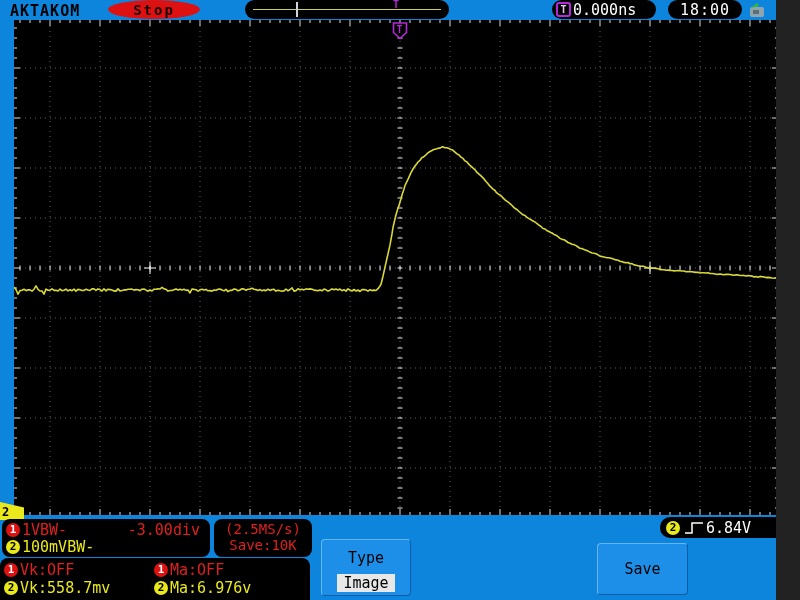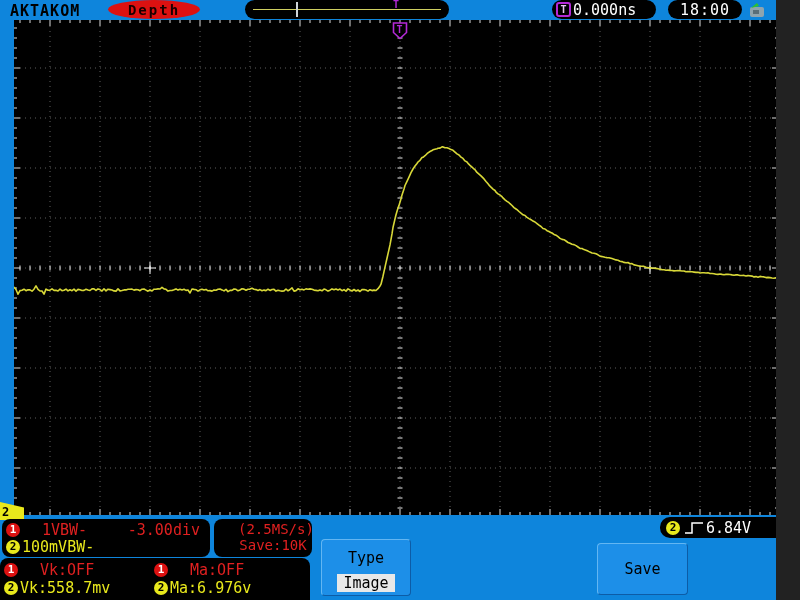--- a/index.html
+++ b/index.html
@@ -31,21 +31,21 @@
     clip-path:polygon(0 10%,100% 38%,100% 100%,0 100%);color:#000;font-size:12px;font-weight:bold;
     display:flex;align-items:flex-end;justify-content:flex-start;padding-left:2px;line-height:15px;}
   
   .panel{position:absolute;background:#000;border-radius:8px;color:#fff;}
   .ch-panel{left:2px;top:519px;width:208px;height:38px;padding:2px 4px;box-sizing:border-box;}
   .ch-row{display:flex;align-items:center;height:17px;font-size:15px;}
   .badge{display:inline-block;width:14px;height:14px;border-radius:50%;font-size:11px;font-weight:bold;
     text-align:center;line-height:14px;flex:none;margin-right:2px;}
   .badge.r{background:var(--red-btn,#dd1111);color:#fff;}
   .badge.y{background:var(--yellow,#e8e81c);color:#000;}
-  .red-t{color:var(--red,#e02020);margin-left:20px;}
+  .red-t{color:var(--red,#e02020);}
   .yel-t{color:var(--yellow,#e8e81c);}
   .grow{flex:1;text-align:right;padding-right:6px;}
   .acq-panel{left:214px;top:519px;width:98px;height:38px;padding:2px 4px;box-sizing:border-box;
     text-align:center;font-size:14px;}
   .tb-pill{left:322px;top:517px;width:96px;height:21px;padding-left:12px;}
   .trg-pill{left:660px;top:517px;width:138px;height:21px;padding-left:6px;border-radius:10px 0 0 10px;}
   .btn{position:absolute;background:var(--btn,#1d8fe8);border:1px solid #63b6f2;
     border-bottom-color:#0d5ca6;border-right-color:#0d5ca6;border-radius:4px;color:#000;
     font-size:15px;text-align:center;box-sizing:border-box;cursor:pointer;}
   .type-btn{left:321px;top:539px;width:90px;height:57px;padding-top:9px;}
@@ -55,21 +55,21 @@
   .meas-row{display:flex;align-items:center;height:18px;font-size:15px;}
   .meas-cell{display:flex;align-items:center;width:150px;}
 </style>
 </head>
 <body>
 
 <div class="screen" style="--bg: #0e85dc; --red: #e02020; --red-btn: #dd1111; --yellow: #e8e81c; --purple: #b429d8; --btn: #1d8fe8;">
 
   <span class="brand">AKTAKOM</span>
   <div class="stop-pill">
-    <span>Depth</span>
+    <span>Stop</span>
   </div>
   <div class="record-bar">
     <div class="record-line"></div>
     <div class="record-tick"></div>
     <span class="record-t">T</span>
   </div>
   <div class="pill trig-time">
     <span class="t-icon">T</span>
     <span>0.000ns</span>
   </div>

